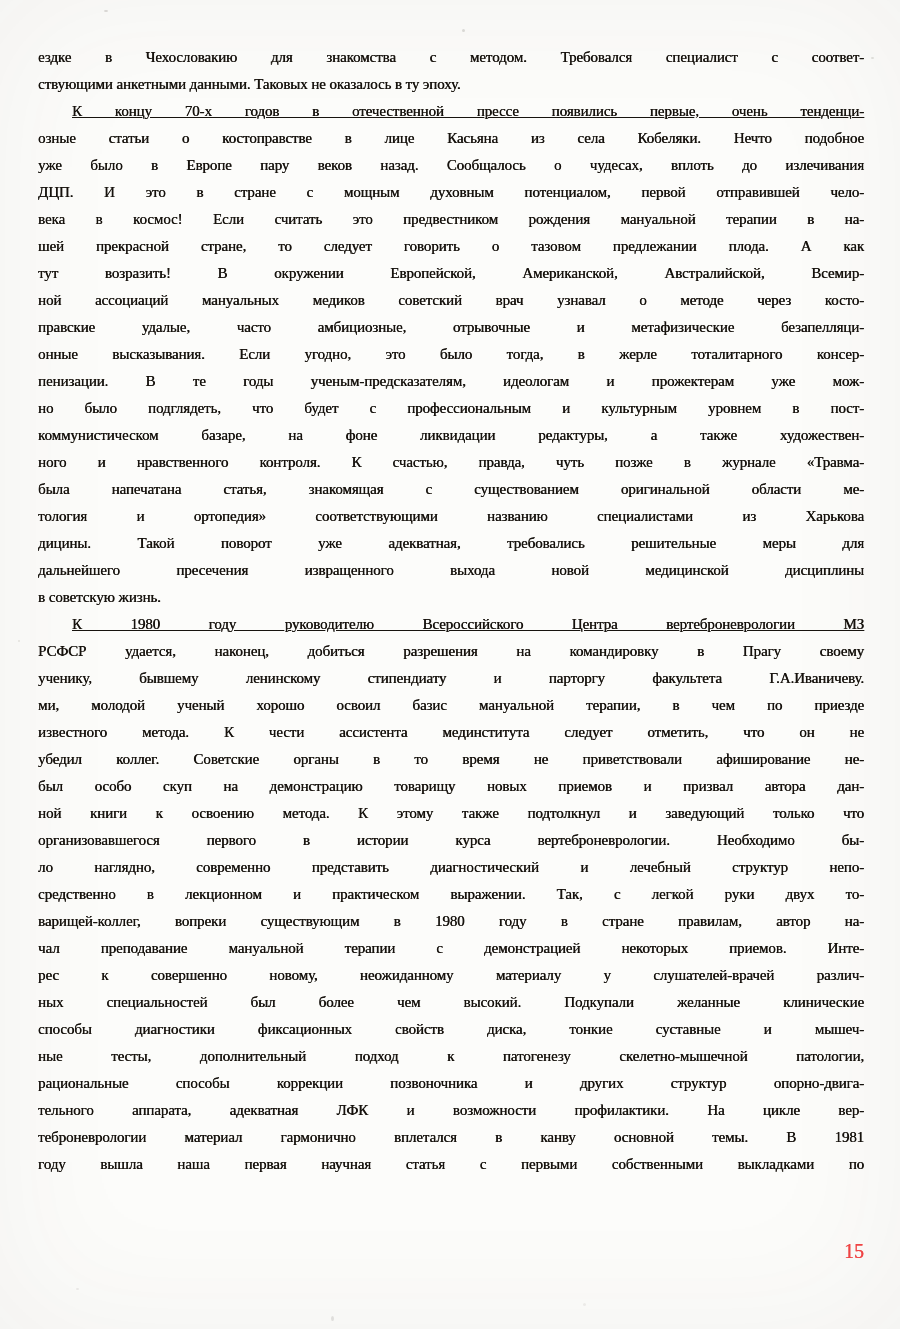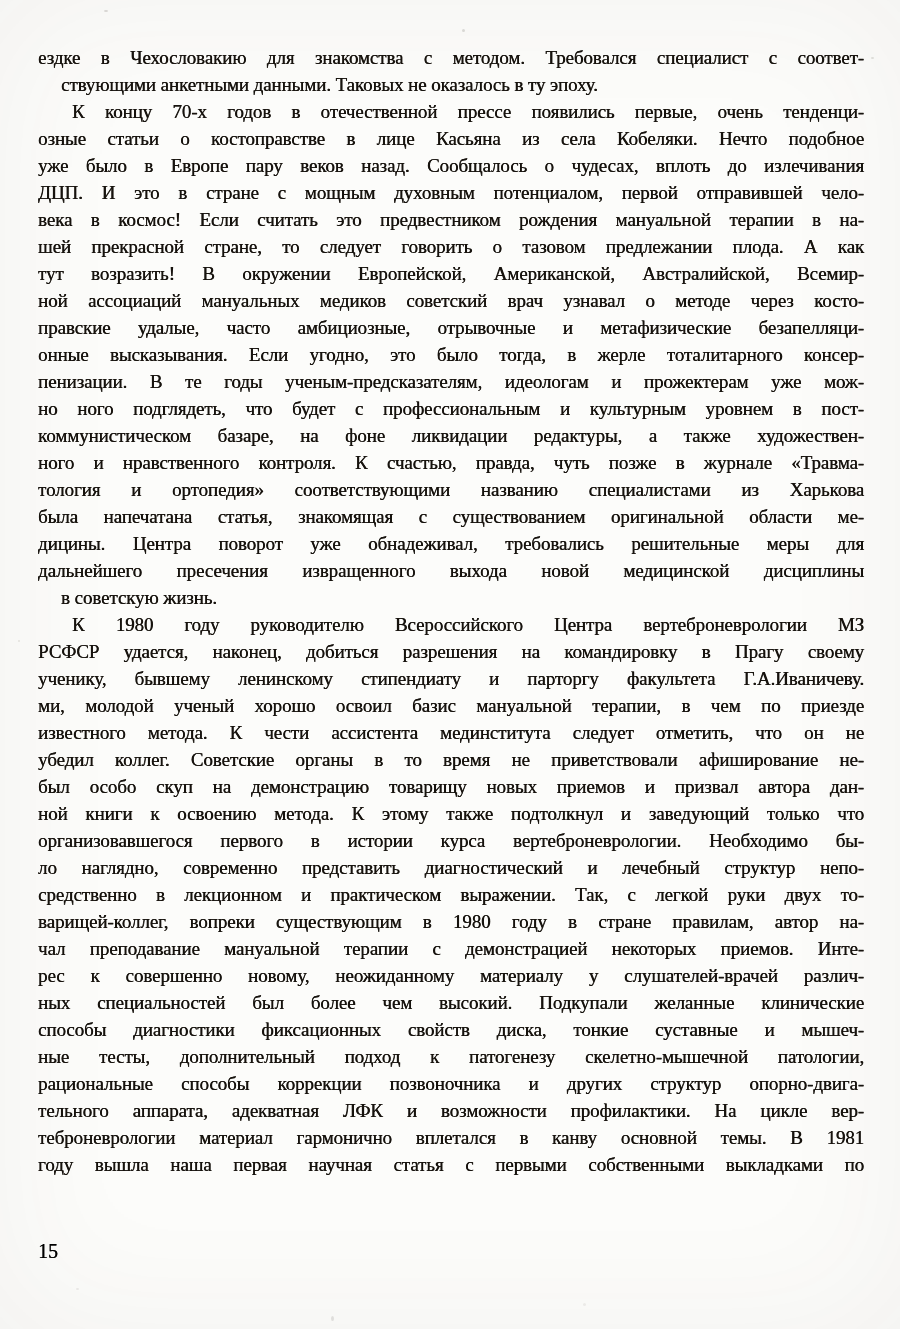--- a/index.html
+++ b/index.html
@@ -25,45 +25,45 @@
     left: 38px;
     top: 44px;
     width: 826px;
     color: #17130e;
   }
   .paragraph {
     margin: 0;
     padding: 0;
   }
   .line {
-    font-size: 19px;
+    font-size: 15px;
     line-height: 27px;
     white-space: normal;
     text-align: justify;
     text-align-last: justify;
     letter-spacing: -0.1px;
     text-shadow: 0.35px 0 0 currentColor;
   }
   .line.indent {
     padding-left: 34px;
+    text-decoration: underline;
   }
   .line.endline {
     text-align: left;
     text-align-last: left;
-    margin-left: 23px;
   }
   .page-number {
     position: absolute;
     top: 1238px;
     left: 38px;
     width: 826px;
-    text-align: left;
+    text-align: right;
     font-size: 20px;
     line-height: 27px;
-    color: #000000;
+    color: #ef4444;
     text-shadow: 0.3px 0 0 currentColor;
   }
   .speck {
     position: absolute;
     background: #8a867e;
     border-radius: 50%;
   }
 </style>
 </head>
 <body>
@@ -79,26 +79,26 @@
         <div class="line">озные статьи о костоправстве в лице Касьяна из села Кобеляки. Нечто подобное</div>
         <div class="line">уже было в Европе пару веков назад. Сообщалось о чудесах, вплоть до излечивания</div>
         <div class="line">ДЦП. И это в стране с мощным духовным потенциалом, первой отправившей чело-</div>
         <div class="line">века в космос! Если считать это предвестником рождения мануальной терапии в на-</div>
         <div class="line">шей прекрасной стране, то следует говорить о тазовом предлежании плода. А как</div>
         <div class="line">тут возразить! В окружении Европейской, Американской, Австралийской, Всемир-</div>
         <div class="line">ной ассоциаций мануальных медиков советский врач узнавал о методе через косто-</div>
         <div class="line">правские удалые, часто амбициозные, отрывочные и метафизические безапелляци-</div>
         <div class="line">онные высказывания. Если угодно, это было тогда, в жерле тоталитарного консер-</div>
         <div class="line">пенизации. В те годы ученым-предсказателям, идеологам и прожектерам уже мож-</div>
-        <div class="line">но ного подглядеть, что будет с профессиональным и культурным уровнем в пост-</div>
+        <div class="line">но было подглядеть, что будет с профессиональным и культурным уровнем в пост-</div>
         <div class="line">коммунистическом базаре, на фоне ликвидации редактуры, а также художествен-</div>
         <div class="line">ного и нравственного контроля. К счастью, правда, чуть позже в журнале «Травма-</div>
+        <div class="line">была напечатана статья, знакомящая с существованием оригинальной области ме-</div>
         <div class="line">тология и ортопедия» соответствующими названию специалистами из Харькова</div>
-        <div class="line">была напечатана статья, знакомящая с существованием оригинальной области ме-</div>
-        <div class="line">дицины. Центра поворот уже обнадеживал, требовались решительные меры для</div>
+        <div class="line">дицины. Такой поворот уже адекватная, требовались решительные меры для</div>
         <div class="line">дальнейшего пресечения извращенного выхода новой медицинской дисциплины</div>
         <div class="line endline">в советскую жизнь.</div>
       </div>
       <div class="paragraph">
         <div class="line indent">К 1980 году руководителю Всероссийского Центра вертеброневрологии МЗ</div>
         <div class="line">РСФСР удается, наконец, добиться разрешения на командировку в Прагу своему</div>
         <div class="line">ученику, бывшему ленинскому стипендиату и парторгу факультета Г.А.Иваничеву.</div>
         <div class="line">ми, молодой ученый хорошо освоил базис мануальной терапии, в чем по приезде</div>
         <div class="line">известного метода. К чести ассистента мединститута следует отметить, что он не</div>
         <div class="line">убедил коллег. Советские органы в то время не приветствовали афиширование не-</div>

